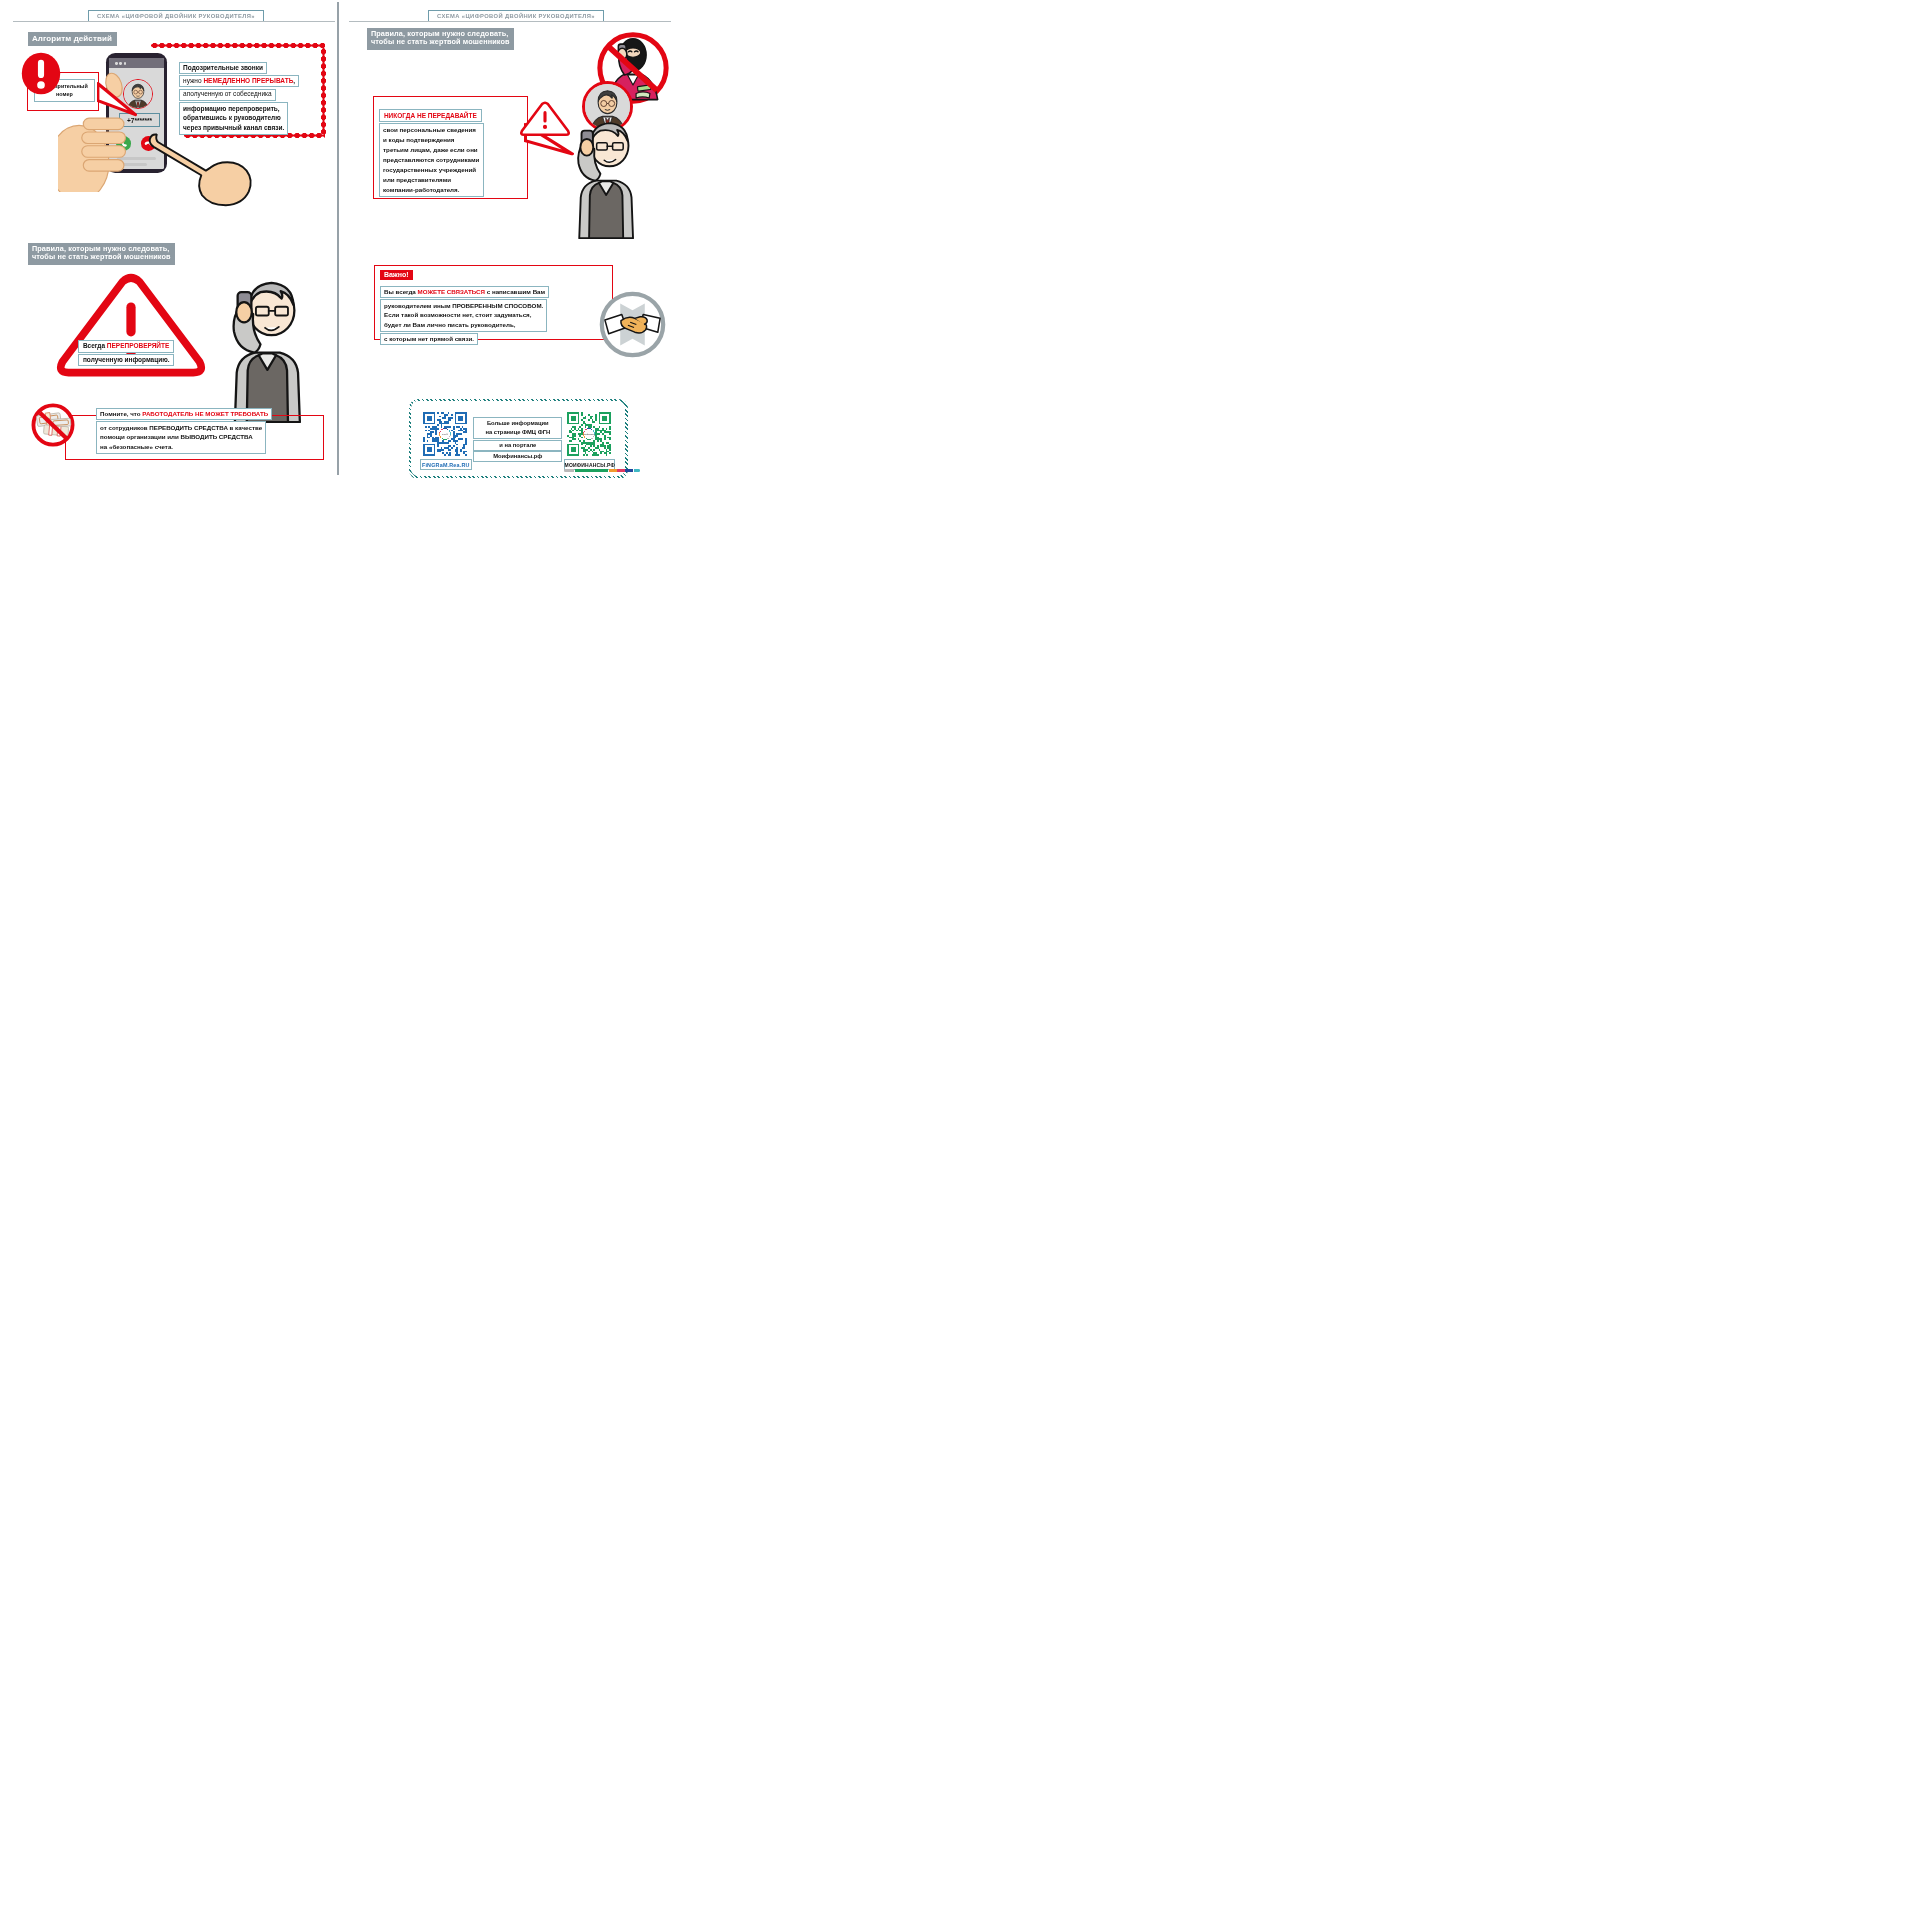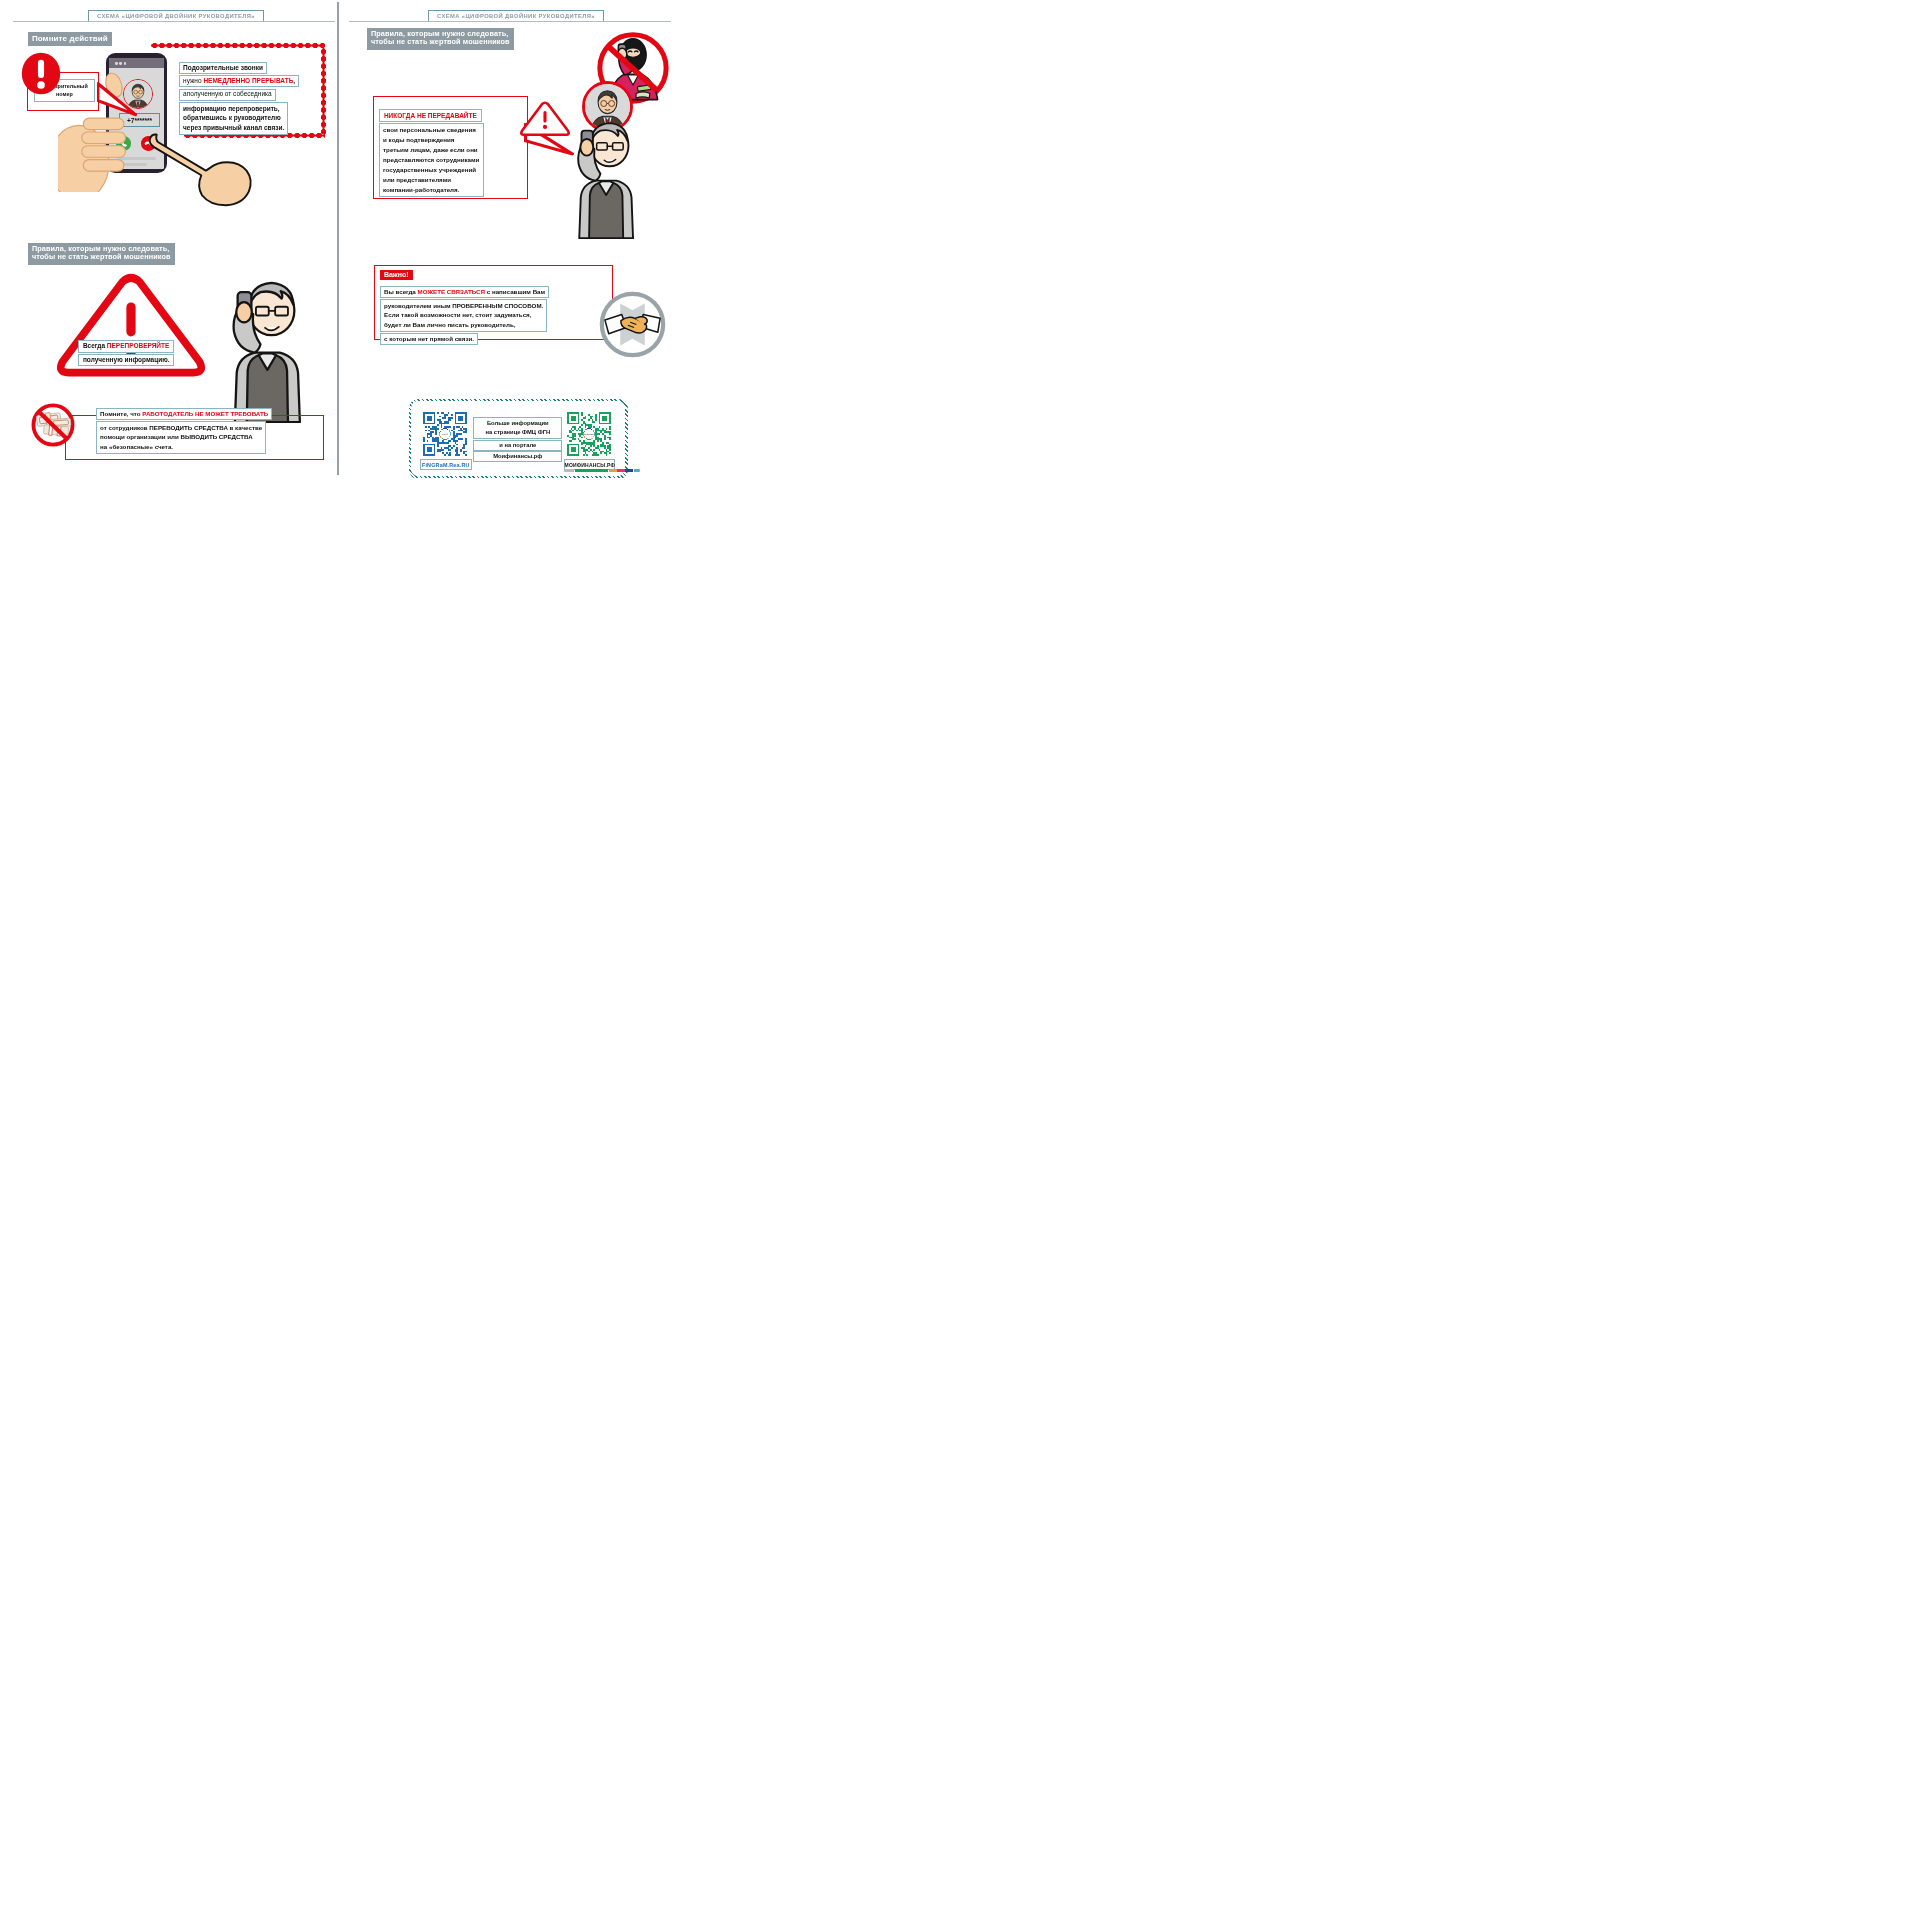--- a/index.html
+++ b/index.html
@@ -58,21 +58,21 @@
 </style>
 </head>
 <body>
 
 <div class="canvas">
 
   <div>
     <div class="abs hdr-box" style="left:88px;top:10px;width:174px;height:10px;">СХЕМА «ЦИФРОВОЙ ДВОЙНИК РУКОВОДИТЕЛЯ»</div>
     <div class="abs hrule" style="left:13px;top:21px;width:322px;height:1.2px;"></div>
 
-    <div class="abs sec-title" style="left:28px;top:32px;font-size:8px;">Помните действий</div>
+    <div class="abs sec-title" style="left:28px;top:32px;font-size:8px;">Алгоритм действий</div>
 
     <div class="abs ill" style="left:21px;top:52px;width:40px;height:43px;z-index:4;">
         <svg viewBox="0 0 104 112">
           <ellipse cx="52" cy="56" rx="50" ry="54" fill="#e30613"></ellipse>
     <rect x="44" y="20" width="16" height="48" rx="8" fill="#fff"></rect>
           <circle cx="52" cy="86" r="10" fill="#fff"></circle>
         </svg>
       </div>
 
     <div class="abs red-frame" style="left:27px;top:72px;width:70px;height:37px;z-index:2;"></div>

